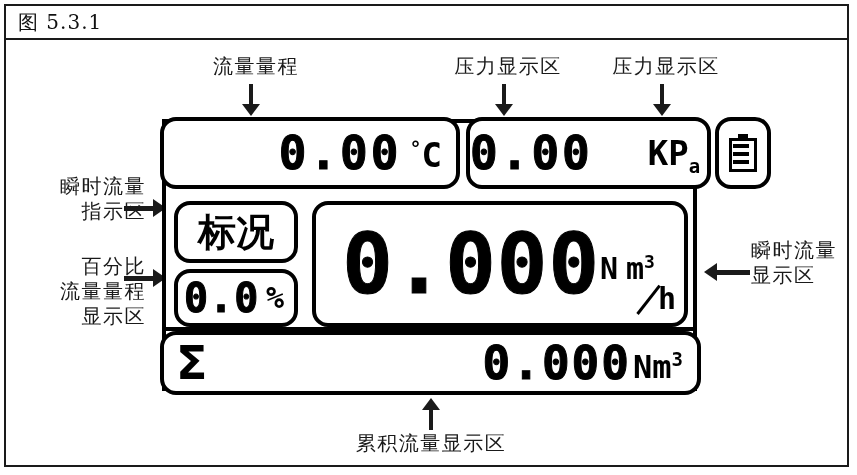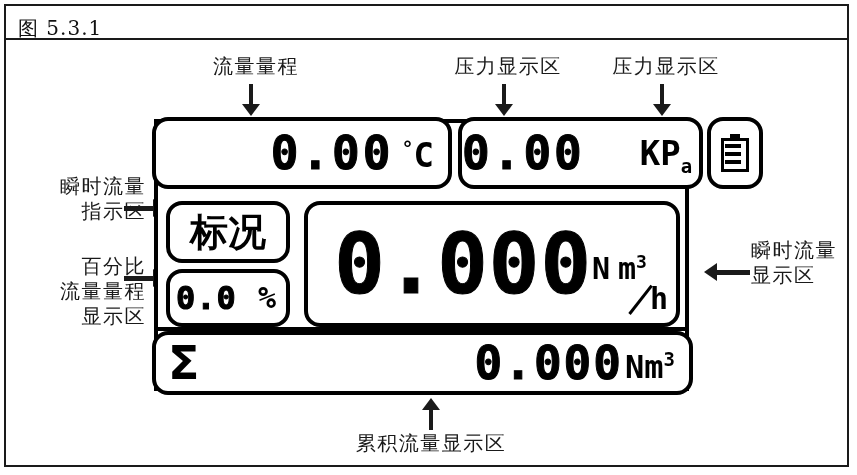--- a/index.html
+++ b/index.html
@@ -13,21 +13,21 @@
     position:absolute;left:4px;top:4px;width:845px;height:463px;
     border:2px solid #1a1a1a;box-sizing:border-box;background:#fff;
   }
   #caption-bar{
     position:absolute;left:0;top:0;width:100%;height:34px;
     border-bottom:2px solid #1a1a1a;box-sizing:border-box;
   }
   #caption-text{
     position:absolute;left:12px;top:3px;
     font-family:"DejaVu Serif","Liberation Serif",serif;
-    font-size:20px;color:#111;letter-spacing:1px;white-space:nowrap;margin-top:6px;
+    font-size:20px;color:#111;letter-spacing:1px;white-space:nowrap;
   }
 
   
   .anno{
     position:absolute;color:#1a1a1a;white-space:nowrap;
     font-family:"DejaVu Sans","Liberation Sans",sans-serif;
     font-size:20px;line-height:25px;letter-spacing:1.5px;
   }
   .anno.center{text-align:center;}
   .anno.right{text-align:right;}
@@ -45,21 +45,21 @@
   .arrow.up .head{border-left:9px solid transparent;border-right:9px solid transparent;border-bottom:12px solid #1a1a1a;left:-1px;top:0;}
   
   .arrow.right .shaft{height:5px;top:6px;left:0;}
   .arrow.right .head{border-top:9px solid transparent;border-bottom:9px solid transparent;border-left:13px solid #1a1a1a;top:-1px;}
   
   .arrow.left-dir .shaft{height:5px;top:6px;}
   .arrow.left-dir .head{border-top:9px solid transparent;border-bottom:9px solid transparent;border-right:13px solid #1a1a1a;top:-1px;left:0;}
 
   
   #lcd-panel{
-    position:absolute;left:148px;top:113px;width:535px;height:272px;
+    position:absolute;left:156px;top:113px;width:535px;height:272px;
     border:4px solid #000;box-sizing:border-box;background:#fff;
   }
 
   .seg-box{
     position:absolute;box-sizing:border-box;
     border:4px solid #000;border-radius:16px;background:#fff;
     display:flex;align-items:center;
   }
 
   
@@ -107,21 +107,21 @@
 
   
   #cond-box{left:8px;top:78px;width:124px;height:62px;justify-content:center;}
   #cond-value{
     font-family:Liberation Sans, sans-serif;
     font-weight:bold;font-size:38px;line-height:40px;color:#000;letter-spacing:0px;
   }
 
   
   #pct-box{left:8px;top:146px;width:124px;height:58px;}
-  #pct-value{flex:1;text-align:left;font-size:32px;line-height:40px;padding-left:6px;letter-spacing:1px;}
+  #pct-value{flex:1;text-align:left;font-size:40px;line-height:40px;padding-left:6px;letter-spacing:1px;}
   #pct-unit{font-size:30px;line-height:30px;padding-right:10px;}
 
   
   #flow-box{left:146px;top:78px;width:376px;height:126px;}
   #flow-value{
     flex:1;text-align:right;font-size:84px;line-height:84px;
     letter-spacing:1px;padding-left:10px;
   }
   #flow-unit{
     position:relative;width:84px;height:104px;flex:none;

